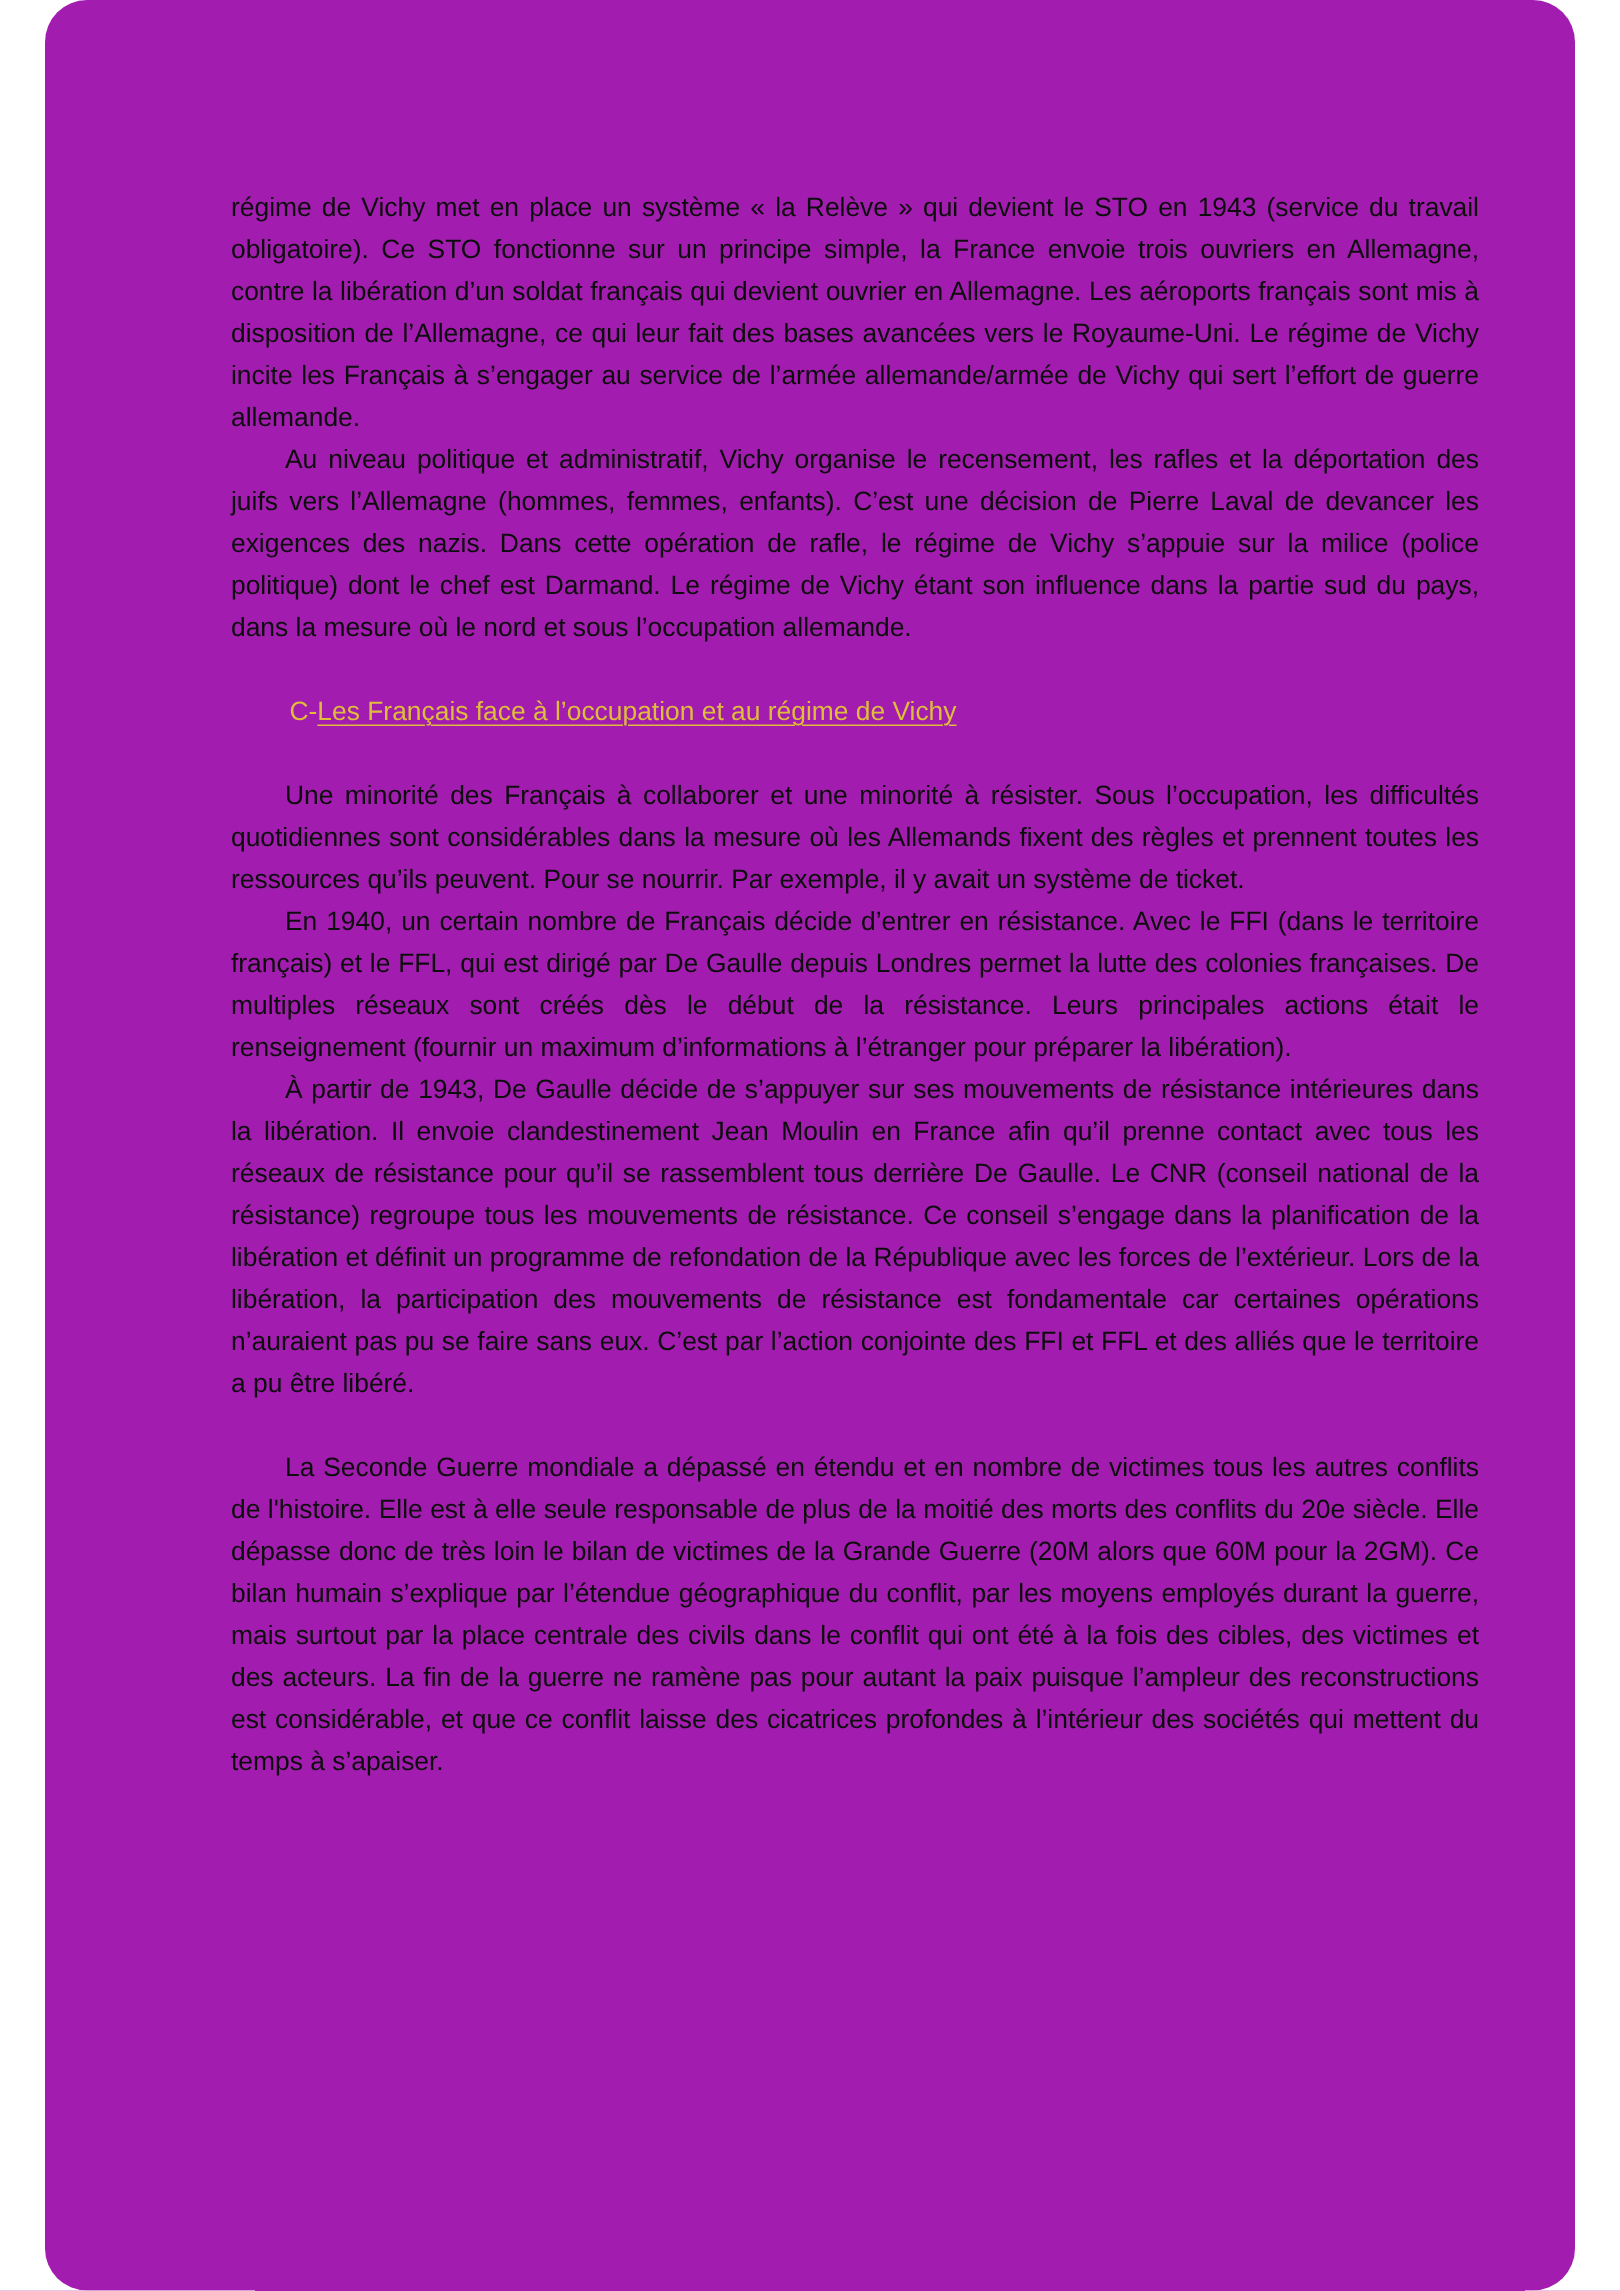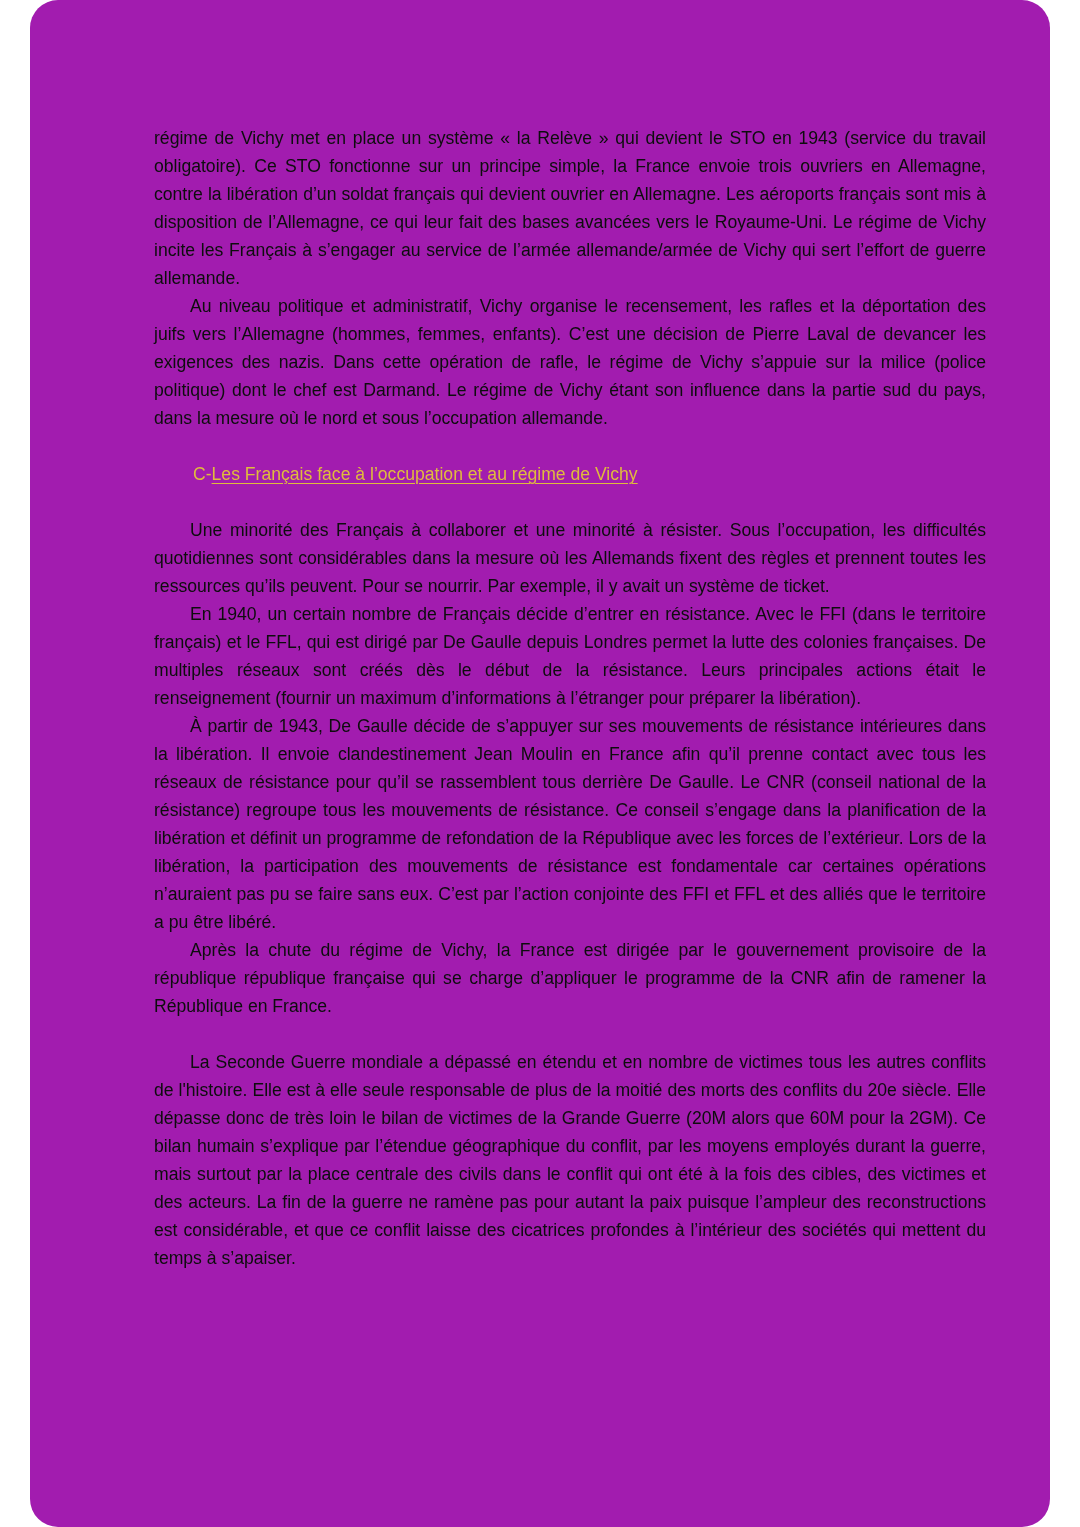--- a/index.html
+++ b/index.html
@@ -92,20 +92,19 @@
     </div>
 
     <div class="gap-after-heading"></div>
 
     <p class="para indent lastline-left">Une minorité des Français à collaborer et une minorité à résister. Sous l’occupation, les difficultés quotidiennes sont considérables dans la mesure où les Allemands fixent des règles et prennent toutes les ressources qu’ils peuvent. Pour se nourrir. Par exemple, il y avait un système de ticket.</p>
 
     <p class="para indent lastline-left">En 1940, un certain nombre de Français décide d’entrer en résistance. Avec le FFI (dans le territoire français) et le FFL, qui est dirigé par De Gaulle depuis Londres permet la lutte des colonies françaises. De multiples réseaux sont créés dès le début de la résistance. Leurs principales actions était le renseignement (fournir un maximum d’informations à l’étranger pour préparer la libération).</p>
 
     <p class="para indent lastline-left">À partir de 1943, De Gaulle décide de s’appuyer sur ses mouvements de résistance intérieures dans la libération. Il envoie clandestinement Jean Moulin en France afin qu’il prenne contact avec tous les réseaux de résistance pour qu’il se rassemblent tous derrière De Gaulle. Le CNR (conseil national de la résistance) regroupe tous les mouvements de résistance. Ce conseil s’engage dans la planification de la libération et définit un programme de refondation de la République avec les forces de l’extérieur. Lors de la libération, la participation des mouvements de résistance est fondamentale car certaines opérations n’auraient pas pu se faire sans eux. C’est par l’action conjointe des FFI et FFL et des alliés que le territoire a pu être libéré.</p>
 
-    <p class="para indent lastline-left">Après la chute du régime de Vichy, la France est dirigée par le gouvernement provisoire de la république république française qui se charge d’appliquer le programme de la CNR afin de ramener la République en France.</p>
 
     <div class="blank-line"></div>
 
     <p class="para indent lastline-left">La Seconde Guerre mondiale a dépassé en étendu et en nombre de victimes tous les autres conflits de l'histoire. Elle est à elle seule responsable de plus de la moitié des morts des conflits du 20e siècle. Elle dépasse donc de très loin le bilan de victimes de la Grande Guerre (20M alors que 60M pour la 2GM). Ce bilan humain s’explique par l’étendue géographique du conflit, par les moyens employés durant la guerre, mais surtout par la place centrale des civils dans le conflit qui ont été à la fois des cibles, des victimes et des acteurs. La fin de la guerre ne ramène pas pour autant la paix puisque l’ampleur des reconstructions est considérable, et que ce conflit laisse des cicatrices profondes à l’intérieur des sociétés qui mettent du temps à s’apaiser.</p>
 
   </div>
 </div>
 
 </body></html>

